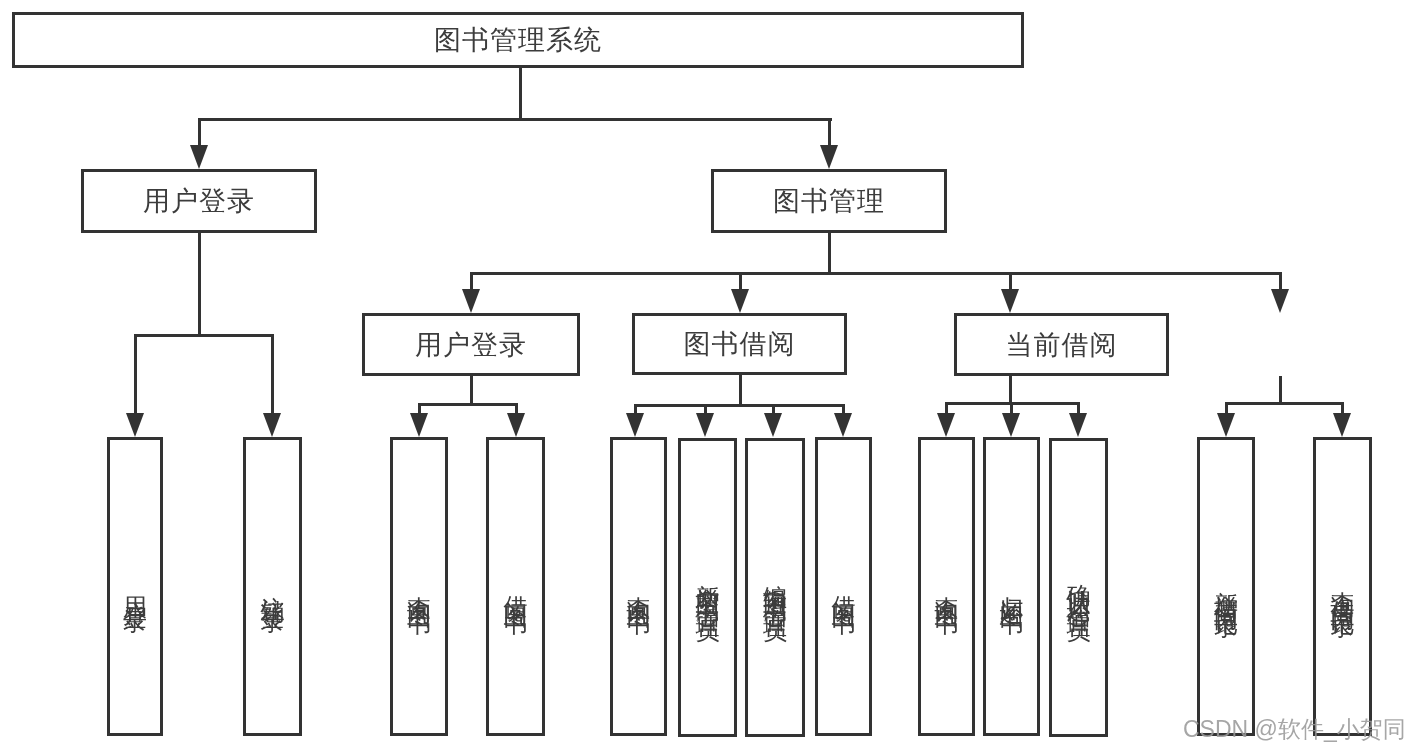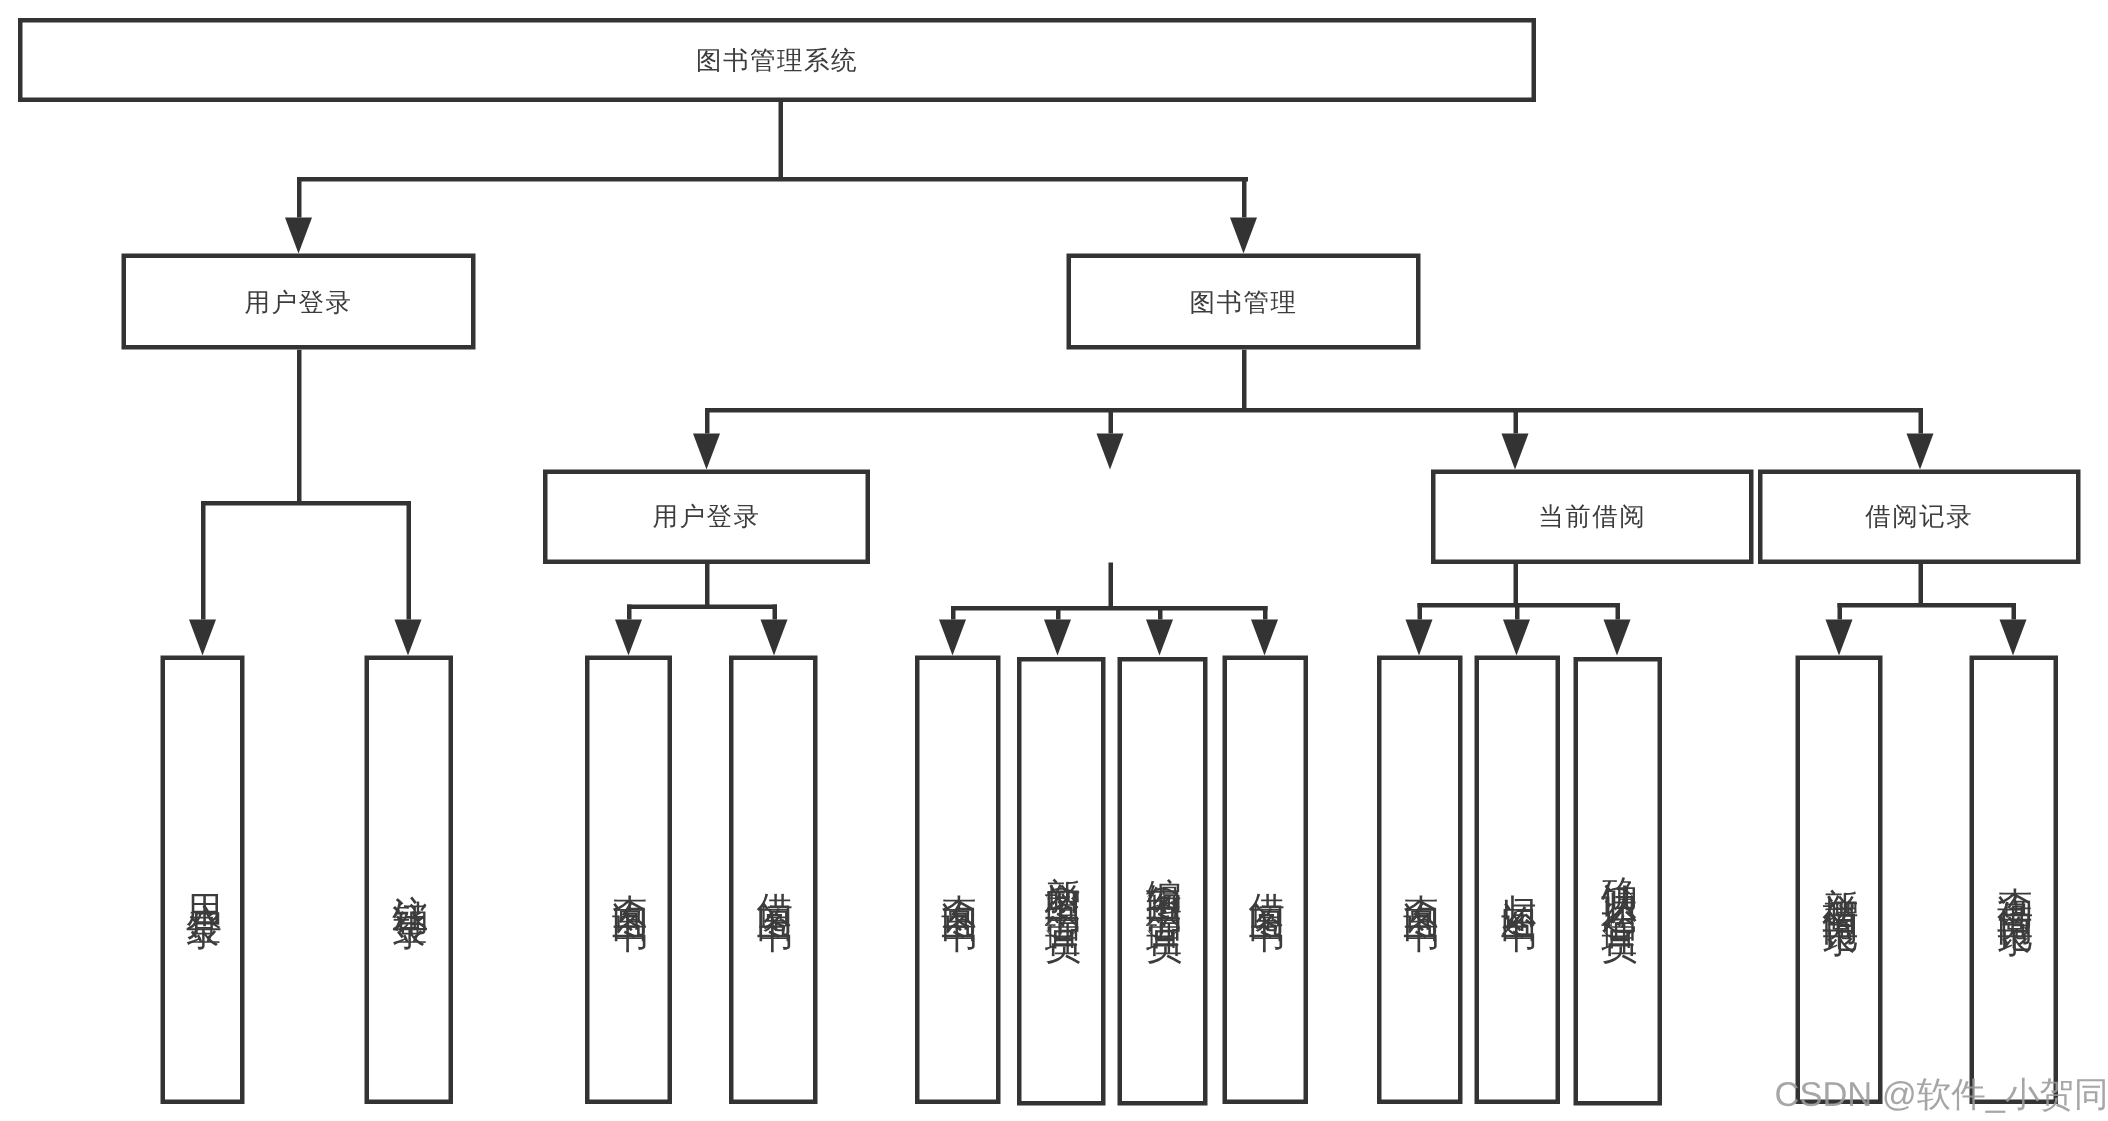--- a/index.html
+++ b/index.html
@@ -6,21 +6,21 @@
   .canvas{
     position:relative;width:1405px;height:747px;background:#ffffff;overflow:hidden;
     font-family:"Liberation Sans","DejaVu Sans",sans-serif;
   }
   
   .node{
     position:absolute;box-sizing:border-box;background:#ffffff;
     border:3px solid #333333;color:#3c3c3c;
     display:flex;align-items:center;justify-content:center;
   }
-  .hnode{font-size:17px;letter-spacing:1px;}
+  .hnode{font-size:27px;letter-spacing:1px;}
   .vnode{
     writing-mode:vertical-rl;text-orientation:mixed;
     font-size:24px;letter-spacing:5px;line-height:1;
   }
   
   .hline{position:absolute;height:3px;background:#333333;}
   .vline{position:absolute;width:3px;background:#333333;}
   .arrow{position:absolute;width:18px;display:flex;flex-direction:column;align-items:center;}
   .arrow .shaft{width:3px;flex:1 1 auto;background:#333333;}
   .arrow .head{
@@ -193,26 +193,26 @@
   <div class="node hnode" id="userLogin">
     <span>用户登录</span>
   </div>
   <div class="node hnode" id="bookMgmt">
     <span>图书管理</span>
   </div>
 
   <div class="node hnode" id="newRec">
     <span>用户登录</span>
   </div>
+  <div class="node hnode" id="borrowMod">
+    <span>图书借阅</span>
+  </div>
   <div class="node hnode" id="currentMod">
     <span>当前借阅</span>
   </div>
-  <div class="node hnode" id="recordMod">
-    <span>借阅记录</span>
-  </div>
 
   <div class="node vnode" id="ul1">
     <span>用户登录</span>
   </div>
   <div class="node vnode" id="ul2">
     <span>注销登录</span>
   </div>
 
   <div class="node vnode" id="nr1">
     <span>查询图书</span>

